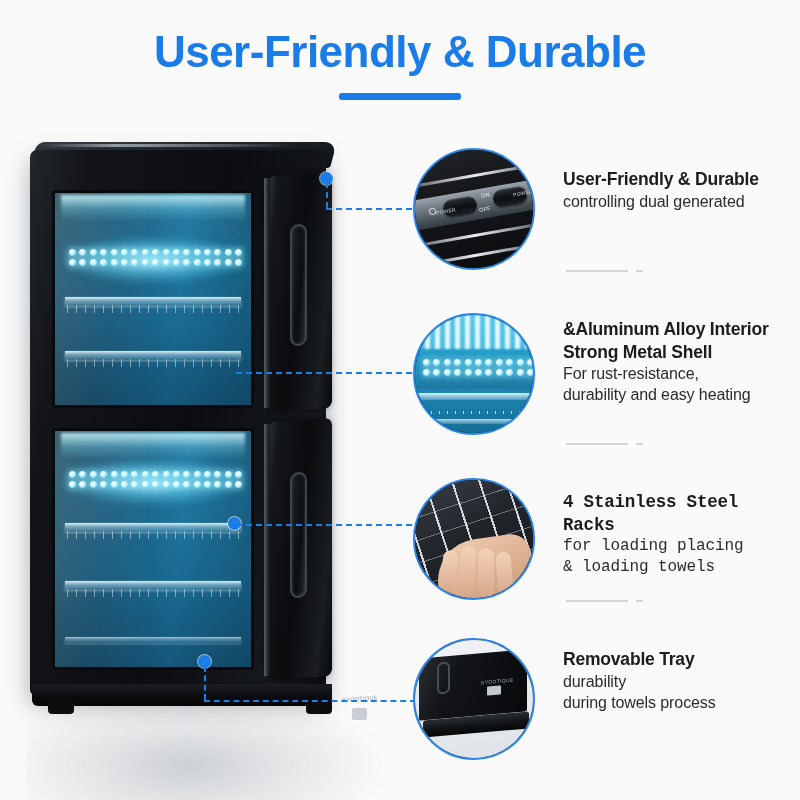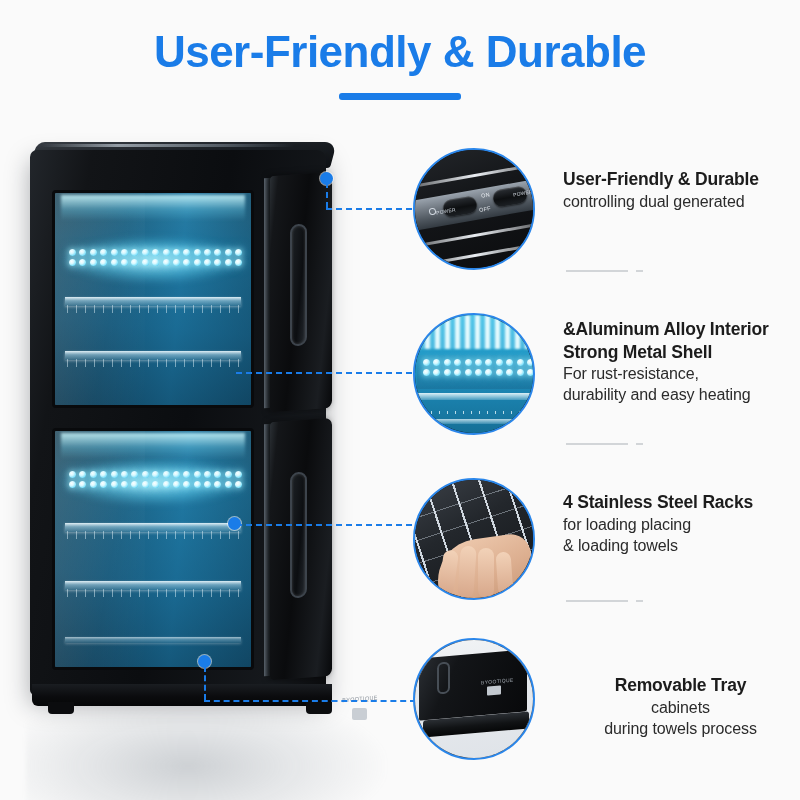--- a/index.html
+++ b/index.html
@@ -467,27 +467,27 @@
 
   <div class="callout" style="top:318px;">
     <div class="co-title">&amp;Aluminum Alloy Interior</div>
     <div class="co-title">Strong Metal Shell</div>
     <div class="co-body">For rust-resistance,</div>
     <div class="co-body">durability and easy heating</div>
   </div>
   <div class="sep" style="left:566px;top:443px;width:62px;"></div>
   <div class="sep-d" style="left:636px;top:443px;"></div>
 
-  <div class="callout" style="top:491px;">
+  <div class="callout" style="top:491px;font-family:Liberation Mono, monospace;">
     <div class="co-title">4 Stainless Steel Racks</div>
     <div class="co-body">for loading placing</div>
     <div class="co-body">&amp; loading towels</div>
   </div>
   <div class="sep" style="left:566px;top:600px;width:62px;"></div>
   <div class="sep-d" style="left:636px;top:600px;"></div>
 
-  <div class="callout" style="top:674px;text-align:center;">
+  <div class="callout" style="top:648px;">
     <div class="co-title">Removable Tray</div>
-    <div class="co-body">cabinets</div>
+    <div class="co-body">durability</div>
     <div class="co-body">during towels process</div>
   </div>
 
 </div>
 
 </body></html>

